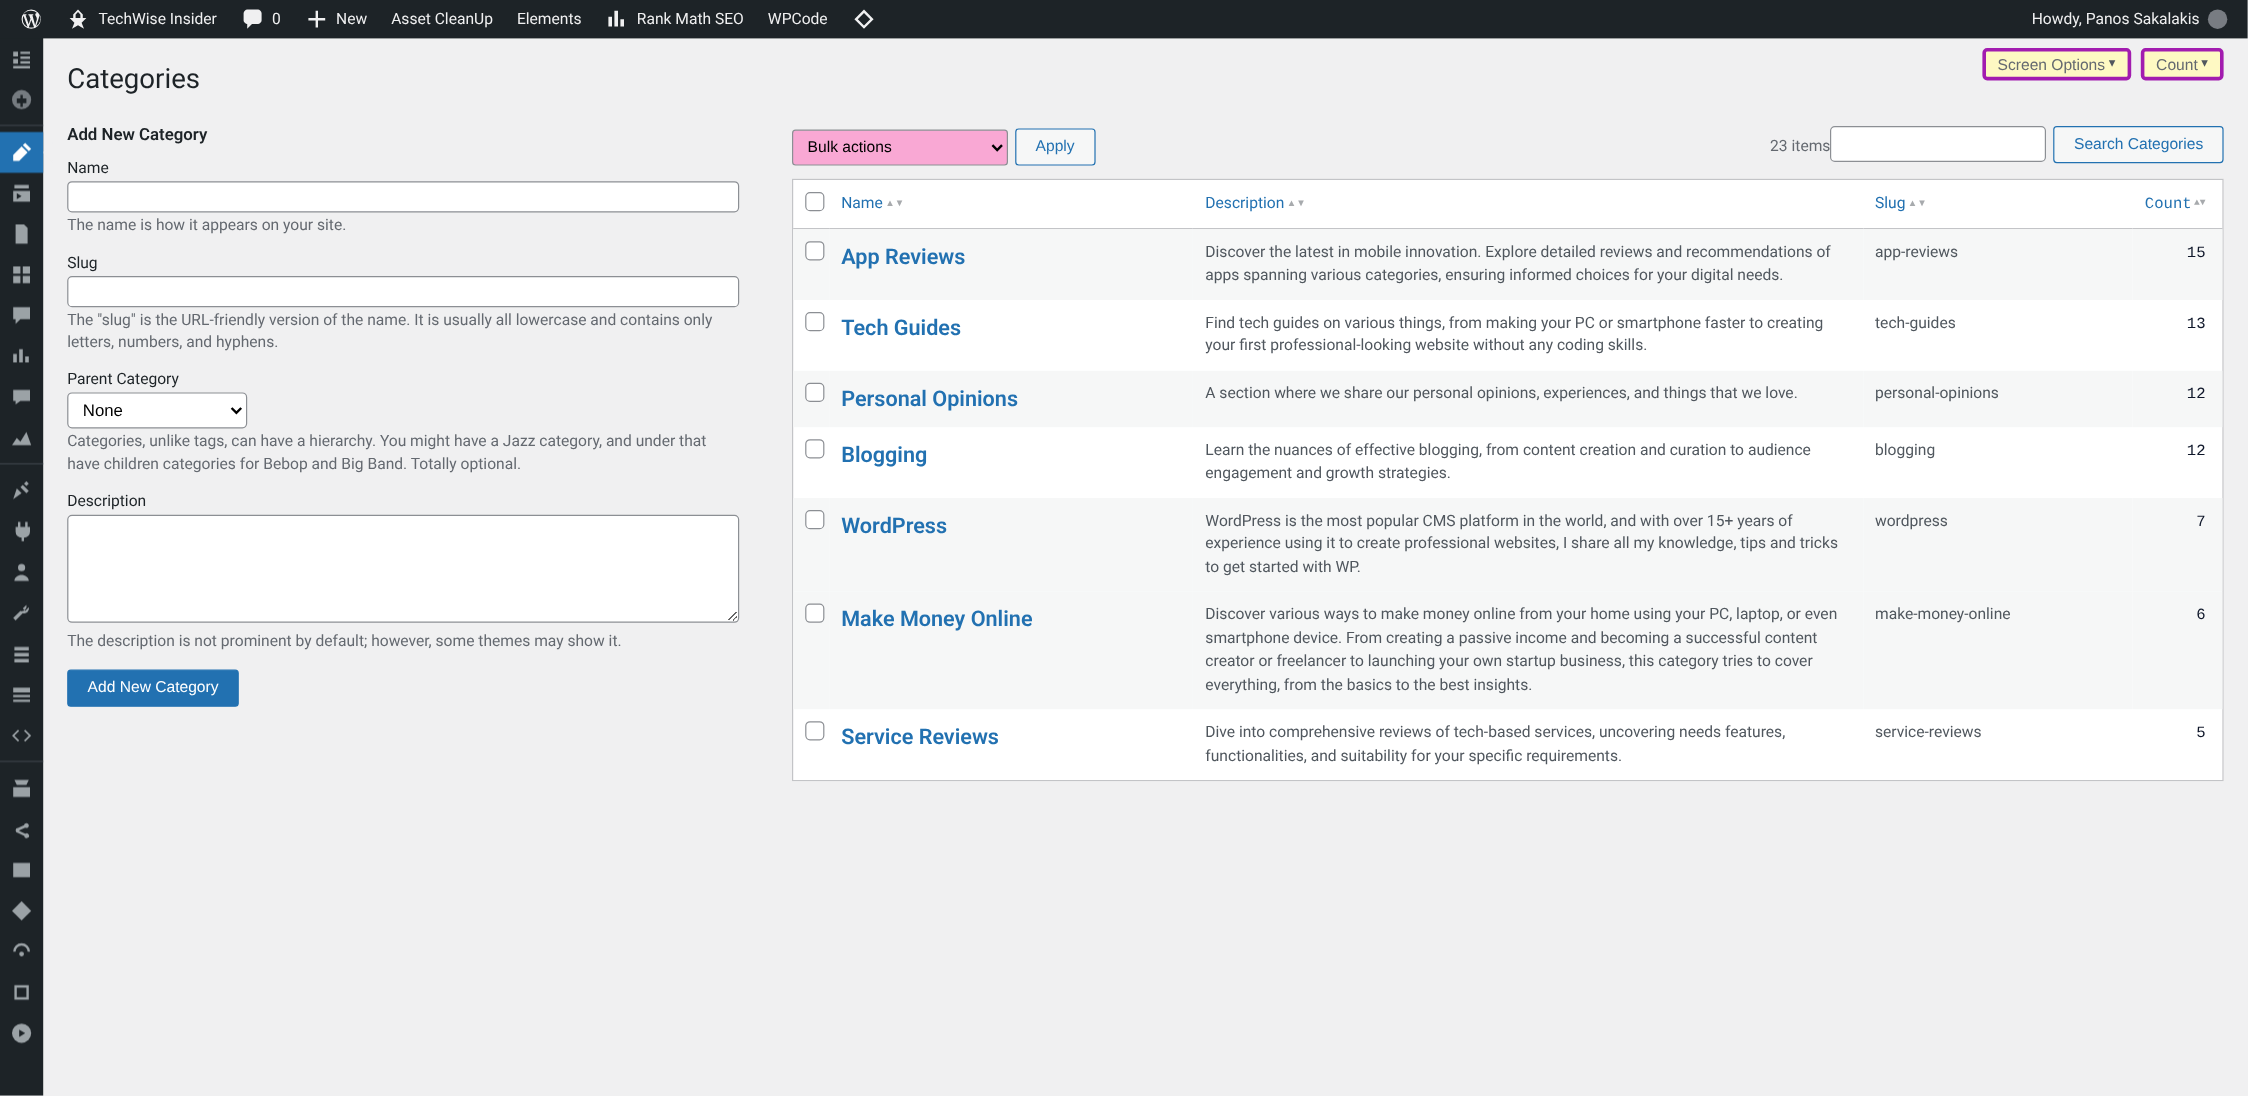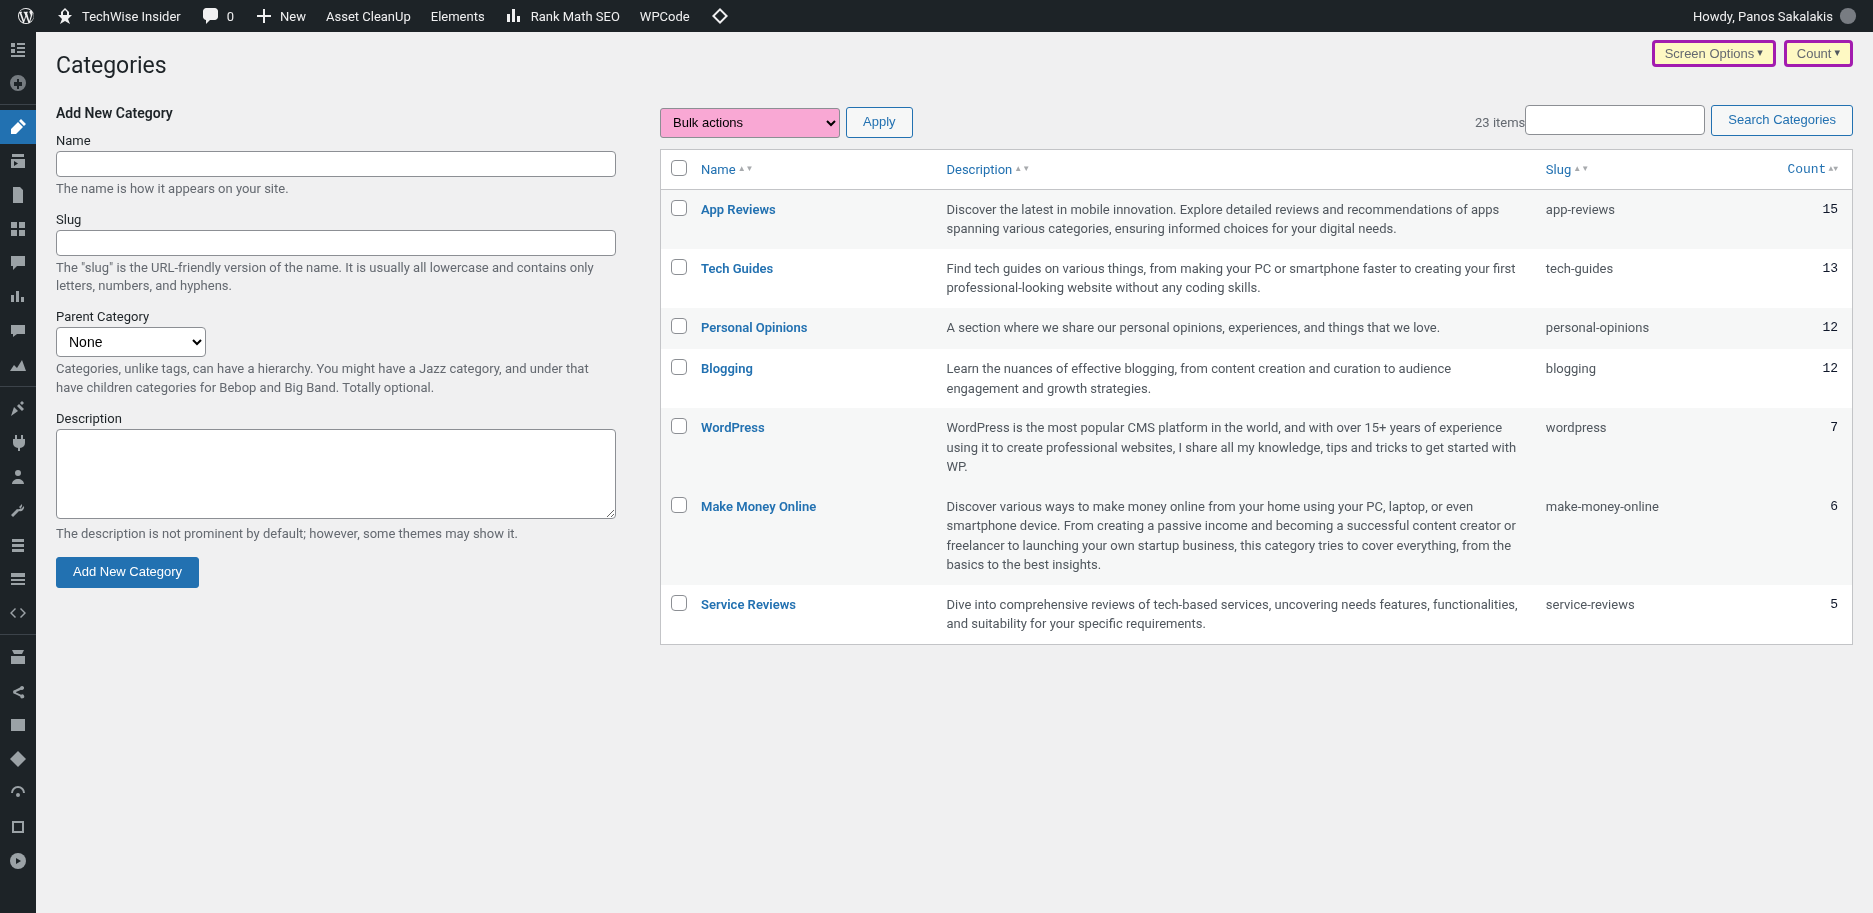--- a/index.html
+++ b/index.html
@@ -52,21 +52,21 @@
 .tablenav .displaying-num { color:#646970; font-size:13px; }
 
 
 table.wp-list { width:100%; border-spacing:0; border:1px solid #c3c4c7; background:#fff; clear:both; }
 table.wp-list thead th { text-align:left; font-weight:400; padding:10px; border-bottom:1px solid #c3c4c7; color:#2271b1; font-size:13px; }
 table.wp-list thead th a { color:#2271b1; display:inline-flex; align-items:center; gap:2px; }
 table.wp-list thead th.cb, table.wp-list tbody td.cb { width:30px; text-align:center; padding:10px 0 10px 6px; }
 table.wp-list thead th.count, table.wp-list tbody td.count { text-align:right; padding-right:14px; width:60px;font-family:Liberation Mono, monospace; }
 table.wp-list tbody tr.alt { background:#f6f7f7; }
 table.wp-list tbody td { padding:10px; vertical-align:top; font-size:13px; color:#50575e; line-height:1.5; }
-table.wp-list tbody td.name a { color:#2271b1; font-weight:600; font-size:13px; }
+table.wp-list tbody td.name a { color:#2271b1; font-weight:600; font-size:18px; }
 table.wp-list tbody td.count a { color:#0f172a; }
 table.wp-list tbody td.desc { color:#50575e; max-width:330px; }
 table.wp-list tbody td.slug { color:#50575e; }
 
 input[type=checkbox] { width:16px; height:16px; border:1px solid #8c8f94; border-radius:4px; appearance:none; background:#fff; cursor:pointer; }
 
 .sort-ind { display:inline-flex; flex-direction:column; line-height:4px; font-size:8px; color:#a7aaad; }
 .tri { display:inline-block; font-size:11px; color:#50575e; }
 </style>
 </head>

